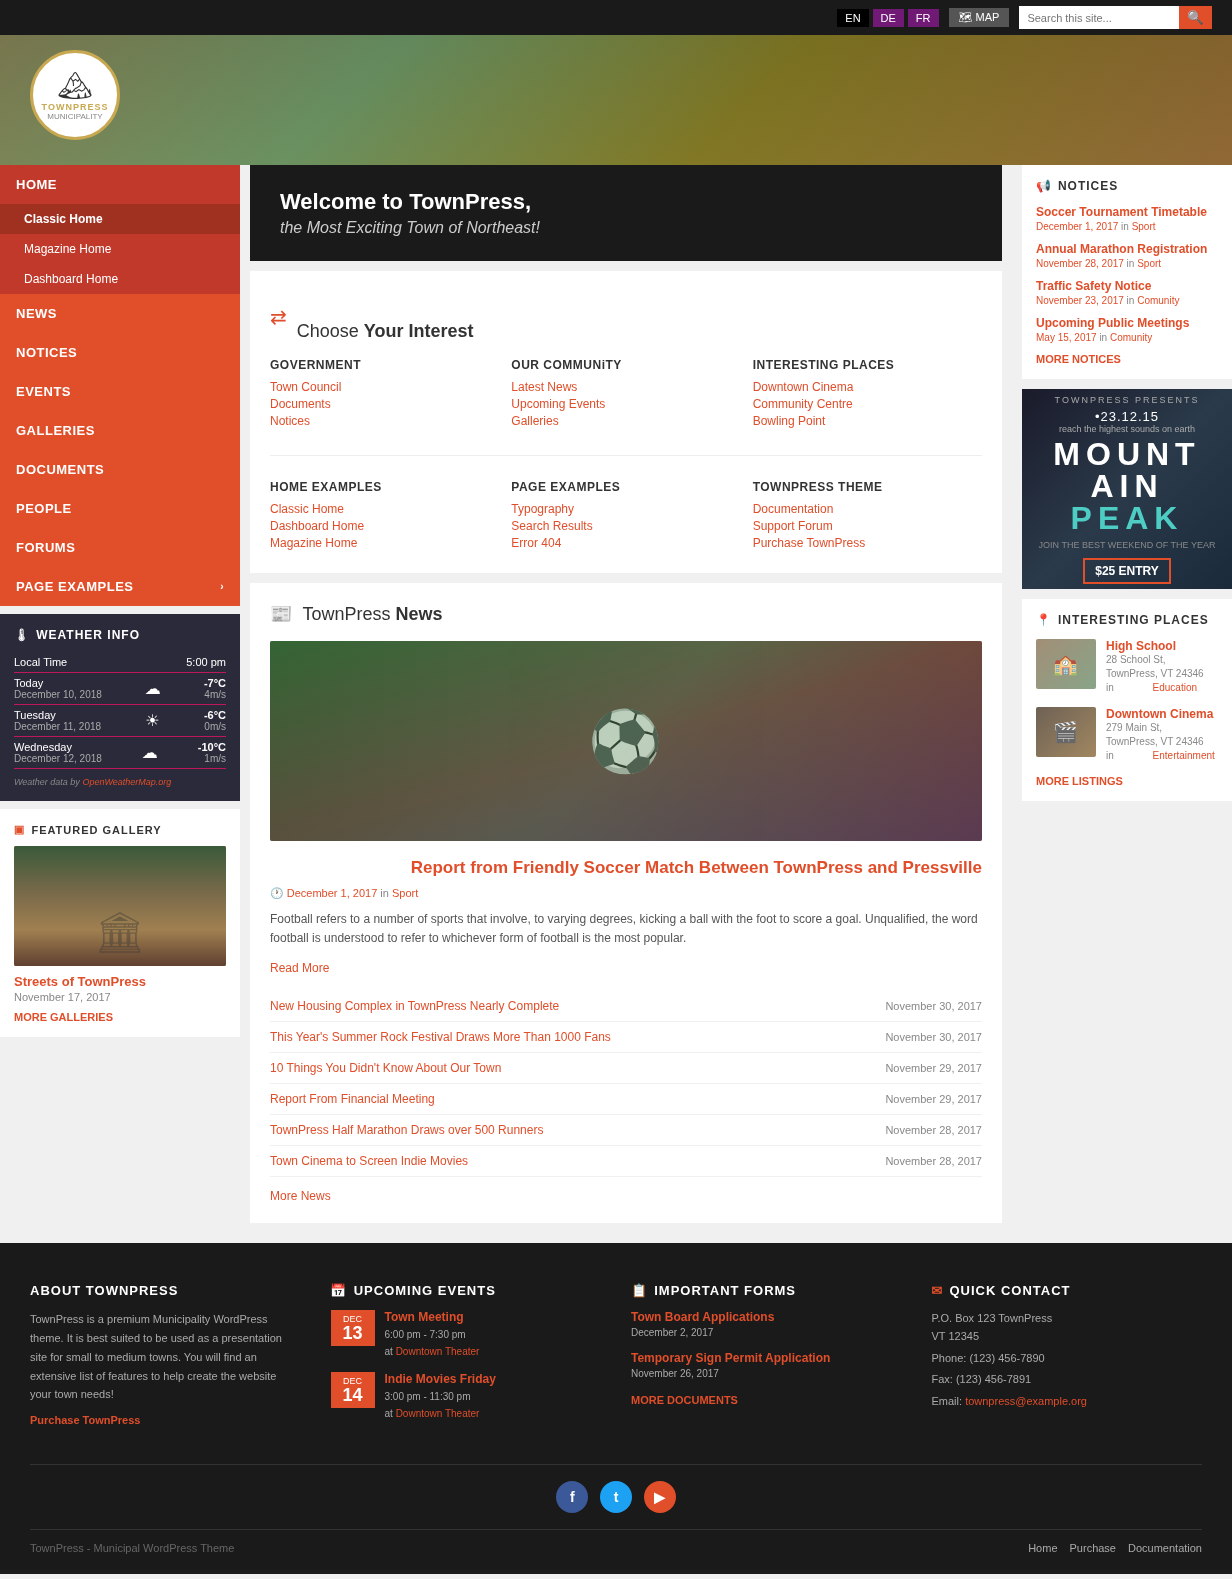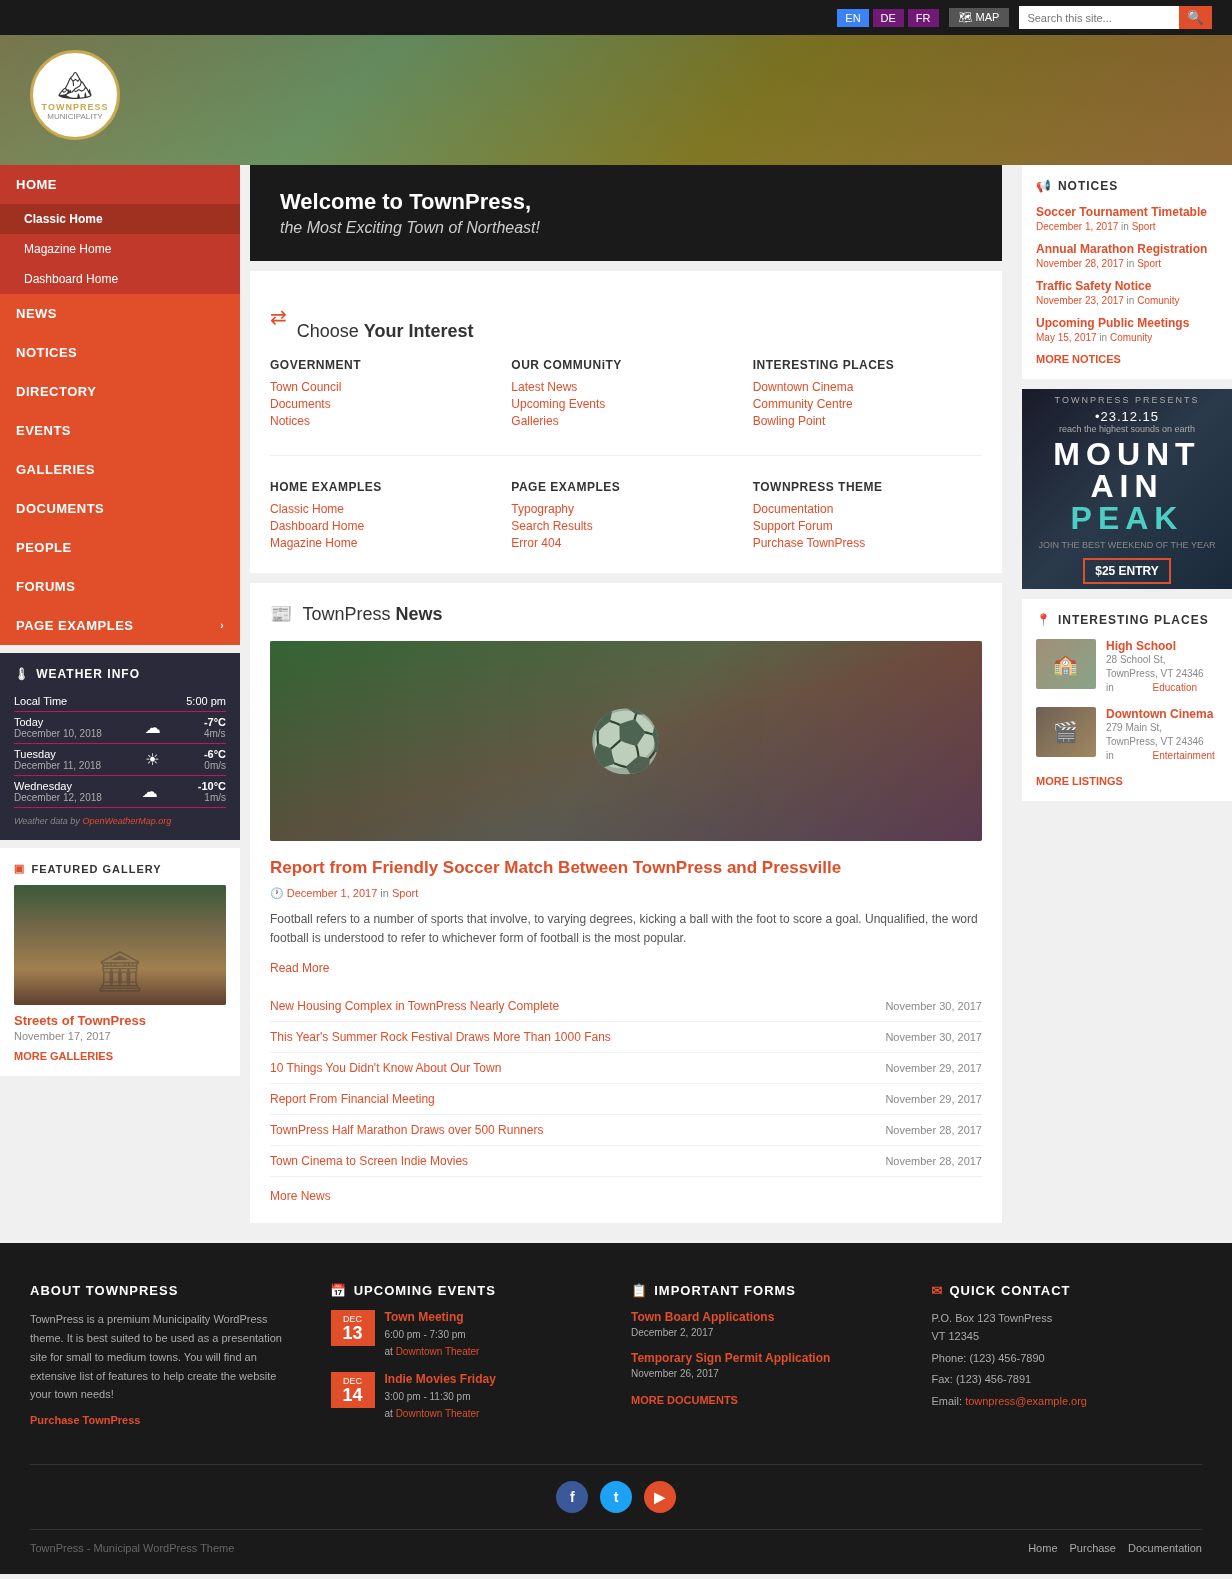--- a/index.html
+++ b/index.html
@@ -2,21 +2,21 @@
 <html><head>
   <meta charset="utf-8">
   <style>
     * { margin: 0; padding: 0; box-sizing: border-box; }
     body { font-family: Arial, sans-serif; font-size: 13px; color: #333; background: #f0f0f0; }
 
     
     .header-top { background: #1a1a1a; display: flex; justify-content: flex-end; align-items: center; padding: 6px 20px; gap: 10px; }
     .lang-btns { display: flex; gap: 4px; }
     .lang-btn { background: #701a75; color: #fff; border: none; padding: 3px 8px; font-size: 11px; cursor: pointer; }
-    .lang-btn.active { background: #3b82f6; }
+    .lang-btn.active { background: #000000; }
     .map-btn { background: #555; color: #fff; border: none; padding: 3px 10px; font-size: 11px; cursor: pointer; display: flex; align-items: center; gap: 4px; }
     .search-bar { display: flex; }
     .search-bar input { padding: 4px 8px; font-size: 11px; border: none; width: 160px; }
     .search-bar button { background: #e04e2a; color: #fff; border: none; padding: 4px 8px; cursor: pointer; }
 
     .hero { position: relative; height: 130px; background: linear-gradient(to bottom, #4a7a3a, #6a9a4a); overflow: hidden; display: flex; align-items: center; }
     .hero-bg { position: absolute; inset: 0; background: linear-gradient(135deg, #8B7355 0%, #6B8E6B 30%, #8B6914 60%, #A0522D 100%); opacity: 0.7; }
     .logo { position: relative; z-index: 2; margin-left: 30px; width: 100px; height: 100px; }
     .logo-inner { width: 90px; height: 90px; background: #fff; border-radius: 50%; display: flex; align-items: center; justify-content: center; flex-direction: column; border: 3px solid #c8a850; }
     .logo-text { font-size: 9px; font-weight: bold; color: #c8a850; letter-spacing: 1px; }
@@ -68,21 +68,21 @@
     .choose-col h3 { font-size: 12px; font-weight: bold; letter-spacing: 0.5px; margin-bottom: 8px; color: #333; }
     .choose-col a { display: block; color: #e04e2a; font-size: 12px; margin-bottom: 3px; cursor: pointer; text-decoration: none; }
     .choose-divider { border: none; border-top: 1px solid #eee; margin: 12px 0; grid-column: 1/-1; }
 
     .news-section { background: #fff; padding: 20px; margin-bottom: 10px; }
     .news-header { display: flex; align-items: center; gap: 10px; margin-bottom: 16px; }
     .news-header h2 { font-size: 18px; font-weight: normal; }
     .news-header h2 strong { font-weight: bold; }
     .news-img { width: 100%; height: 200px; background: linear-gradient(135deg, #2a5a2a, #5a8a5a, #8a3a2a); margin-bottom: 16px; border-radius: 2px; overflow: hidden; position: relative; }
     .news-img-inner { width: 100%; height: 100%; background: linear-gradient(to bottom right, #3a6a3a, #6a3a3a, #3a3a6a); display: flex; align-items: center; justify-content: center; font-size: 60px; opacity: 0.6; }
-    .news-title { color: #e04e2a; font-size: 17px; font-weight: bold; margin-bottom: 8px; cursor: pointer; line-height: 1.3; }
+    .news-title { color: #e04e2a; font-size: 17px; font-weight: bold; margin-bottom: 8px; cursor: pointer; line-height: 1.3; text-align: right; }
     .news-meta { color: #888; font-size: 11px; margin-bottom: 10px; }
     .news-meta span { color: #e04e2a; cursor: pointer; }
     .news-excerpt { font-size: 12px; color: #555; line-height: 1.6; margin-bottom: 12px; }
     .read-more { color: #e04e2a; font-size: 12px; cursor: pointer; }
     .news-list { margin-top: 16px; }
     .news-list-item { display: flex; justify-content: space-between; align-items: center; padding: 8px 0; border-bottom: 1px solid #f0f0f0; }
     .news-list-item a { color: #e04e2a; font-size: 12px; cursor: pointer; text-decoration: none; }
     .news-list-item .date { color: #888; font-size: 11px; white-space: nowrap; }
     .more-news { color: #e04e2a; font-size: 12px; cursor: pointer; margin-top: 12px; display: block; }
 
@@ -178,21 +178,20 @@
       <div class="nav-item active">
         <span>HOME</span>
       </div>
       <div class="nav-sub">
         <div class="nav-sub-item active">Classic Home</div>
         <div class="nav-sub-item">Magazine Home</div>
         <div class="nav-sub-item">Dashboard Home</div>
       </div>
       <div class="nav-item">NEWS</div>
       <div class="nav-item">NOTICES</div>
-      <div class="nav-item">DIRECTORY</div>
       <div class="nav-item">EVENTS</div>
       <div class="nav-item">GALLERIES</div>
       <div class="nav-item">DOCUMENTS</div>
       <div class="nav-item">PEOPLE</div>
       <div class="nav-item">FORUMS</div>
       <div class="nav-item">
         <span>PAGE EXAMPLES</span>
         <span class="nav-arrow">›</span>
       </div>
     </nav>
@@ -205,21 +204,21 @@
       <div class="weather-row">
         <span>Local Time</span>
         <span>5:00 pm</span>
       </div>
       <div class="weather-row">
         <div>
           <div>Today</div>
           <div class="weather-date">December 10, 2018</div>
         </div>
         <span class="weather-icon-sym">☁</span>
-        <div style="text-align:left">
+        <div style="text-align:right">
           <div class="weather-temp">-7°C</div>
           <div class="weather-wind">4m/s</div>
         </div>
       </div>
       <div class="weather-row">
         <div>
           <div>Tuesday</div>
           <div class="weather-date">December 11, 2018</div>
         </div>
         <span class="weather-icon-sym">☀</span>

